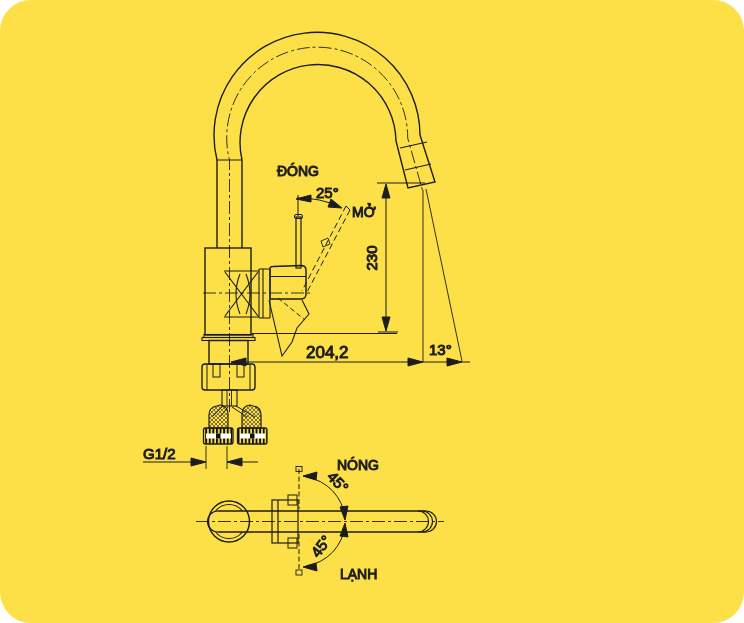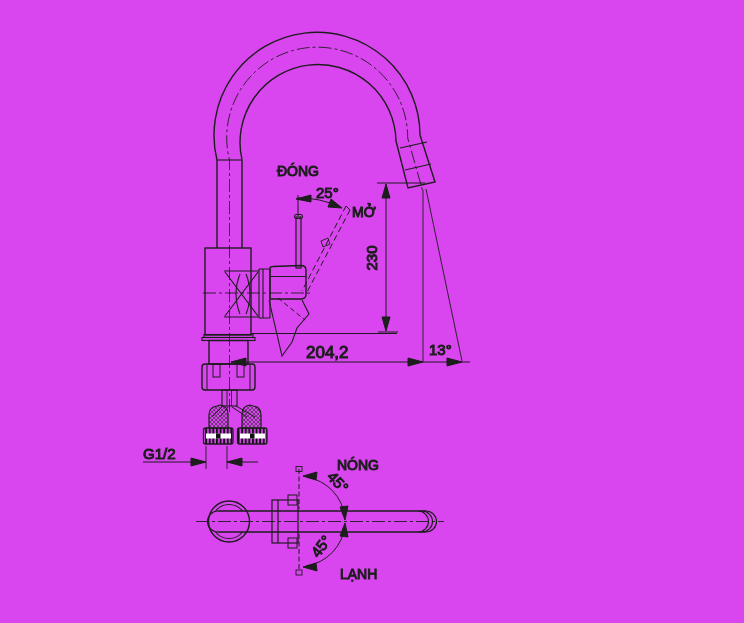--- a/index.html
+++ b/index.html
@@ -1,17 +1,17 @@
 <!DOCTYPE html>
 <html><head>
 <meta charset="utf-8">
 <style>
   html,body{margin:0;padding:0;background:#ffffff;}
-  .stage{position:relative;width:744px;height:623px;background:#d946ef;overflow:hidden;
-         font-family:"Liberation Sans",sans-serif;}
+  .stage{position:relative;width:744px;height:623px;background:#fde047;overflow:hidden;
+         font-family:"Liberation Sans",sans-serif;border-radius:31px;}
   svg text{font-family:"Liberation Sans",sans-serif;fill:#1d1d1d;}
   .lbl{font-size:14px;}
   .dim{font-size:15px;}
   .dim-big{font-size:17px;}
 </style>
 </head>
 <body>
 
 <div class="stage">
 <svg width="744" height="623" viewBox="0 0 744 623">

